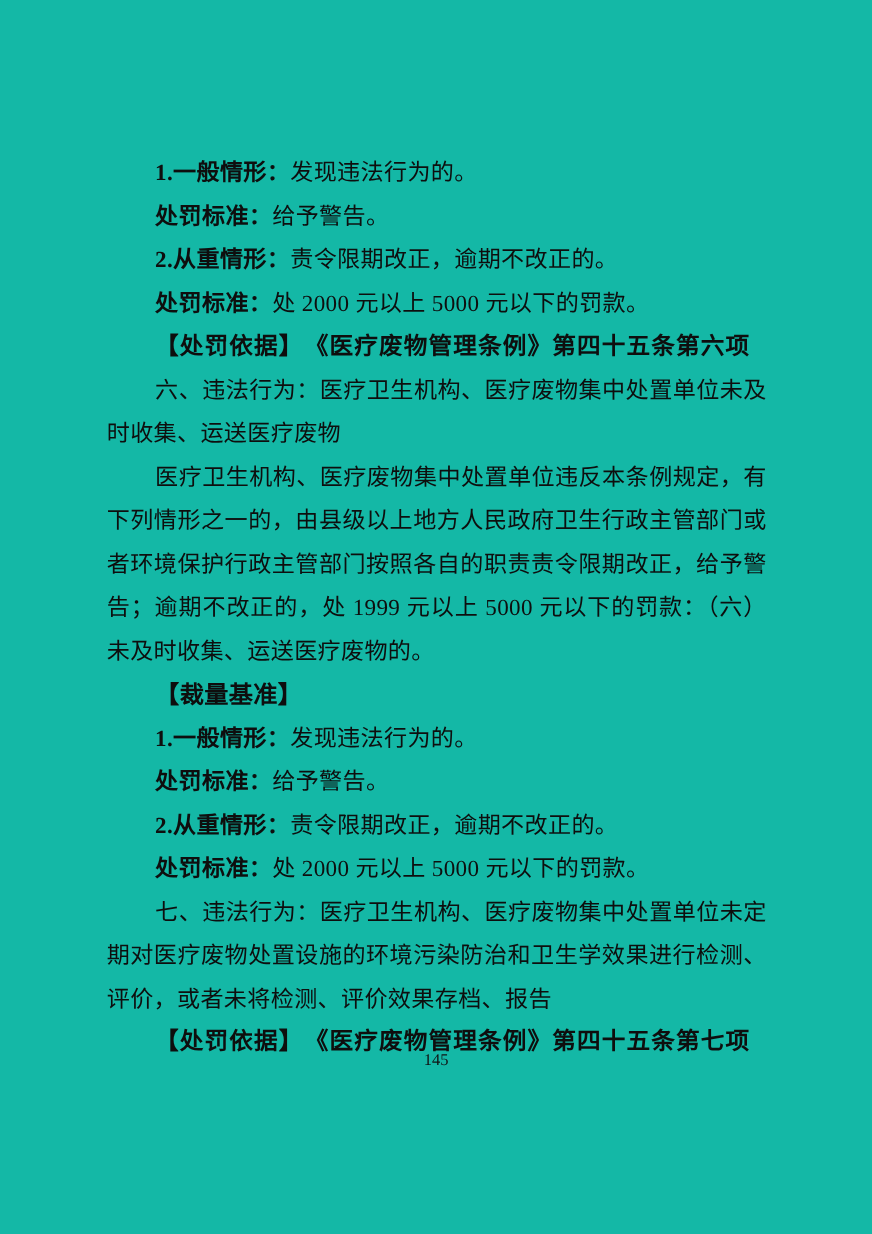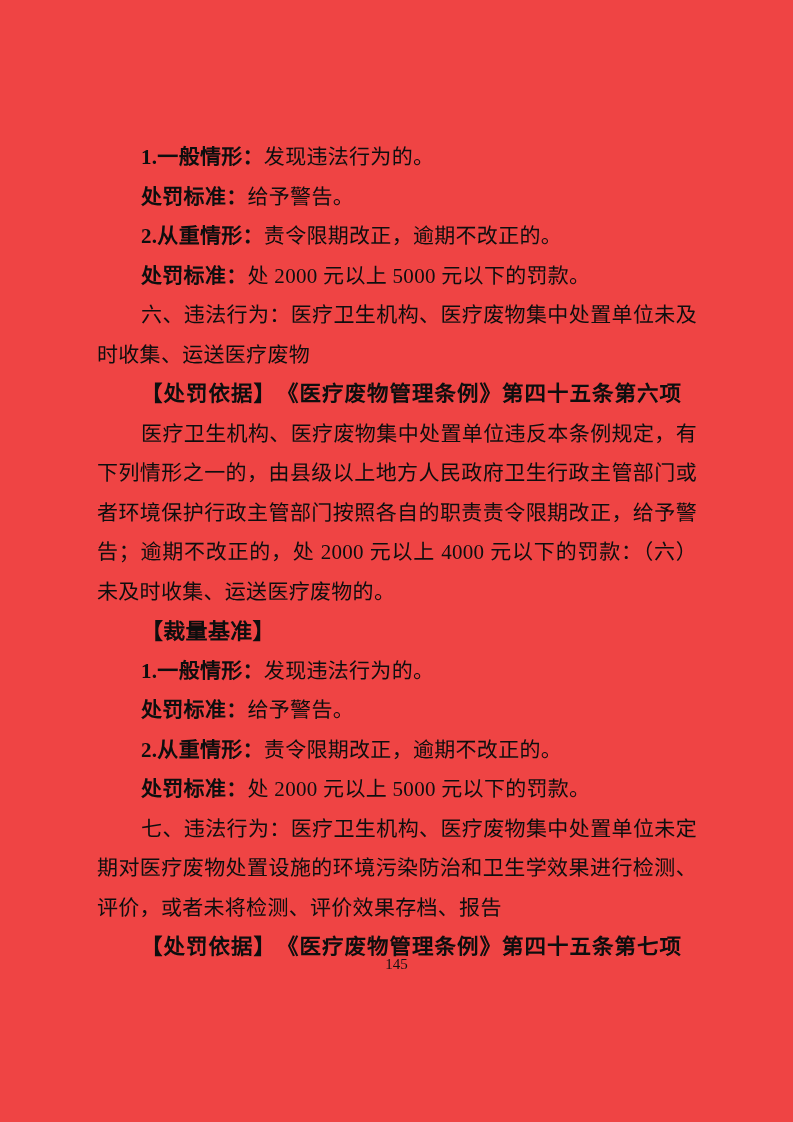--- a/index.html
+++ b/index.html
@@ -5,21 +5,21 @@
   * { box-sizing: border-box; }
   html, body {
     margin: 0;
     padding: 0;
     background: #ffffff;
   }
   .page {
     position: relative;
     width: 793px;
     height: 1122px;
-    background: #ef4444;
+    background: #14b8a6;
     overflow: hidden;
     font-family: "Liberation Serif", "DejaVu Serif", serif;
     color: #0e0e0e;
   }
   .content {
     position: absolute;
     top: 138px;
     left: 97px;
     width: 600px;
   }
@@ -58,23 +58,23 @@
 </style>
 </head>
 <body>
 
 <div class="page">
   <main class="content" id="doc-body">
       <p class="para body"><span class="bold">1.一般情形：</span><span class="regular">发现违法行为的。</span></p>
       <p class="para body"><span class="bold">处罚标准：</span><span class="regular">给予警告。</span></p>
       <p class="para body"><span class="bold">2.从重情形：</span><span class="regular">责令限期改正，逾期不改正的。</span></p>
       <p class="para body"><span class="bold">处罚标准：</span><span class="regular">处 2000 元以上 5000 元以下的罚款。</span></p>
+      <p class="para heading"><span class="bold">【处罚依据】　《医疗废物管理条例》第四十五条第六项</span></p>
       <p class="para body"><span class="regular">六、违法行为：医疗卫生机构、医疗废物集中处置单位未及时收集、运送医疗废物</span></p>
-      <p class="para heading"><span class="bold">【处罚依据】　《医疗废物管理条例》第四十五条第六项</span></p>
-      <p class="para body"><span class="regular">医疗卫生机构、医疗废物集中处置单位违反本条例规定，有下列情形之一的，由县级以上地方人民政府卫生行政主管部门或者环境保护行政主管部门按照各自的职责责令限期改正，给予警告；逾期不改正的，处 2000 元以上 4000 元以下的罚款：（六）未及时收集、运送医疗废物的。</span></p>
+      <p class="para body"><span class="regular">医疗卫生机构、医疗废物集中处置单位违反本条例规定，有下列情形之一的，由县级以上地方人民政府卫生行政主管部门或者环境保护行政主管部门按照各自的职责责令限期改正，给予警告；逾期不改正的，处 1999 元以上 5000 元以下的罚款：（六）未及时收集、运送医疗废物的。</span></p>
       <p class="para subheading"><span class="bold">【裁量基准】</span></p>
       <p class="para body"><span class="bold">1.一般情形：</span><span class="regular">发现违法行为的。</span></p>
       <p class="para body"><span class="bold">处罚标准：</span><span class="regular">给予警告。</span></p>
       <p class="para body"><span class="bold">2.从重情形：</span><span class="regular">责令限期改正，逾期不改正的。</span></p>
       <p class="para body"><span class="bold">处罚标准：</span><span class="regular">处 2000 元以上 5000 元以下的罚款。</span></p>
       <p class="para body"><span class="regular">七、违法行为：医疗卫生机构、医疗废物集中处置单位未定期对医疗废物处置设施的环境污染防治和卫生学效果进行检测、评价，或者未将检测、评价效果存档、报告</span></p>
       <p class="para heading"><span class="bold">【处罚依据】　《医疗废物管理条例》第四十五条第七项</span></p>
     </main>
   <div class="page-number">145</div>
 </div>

